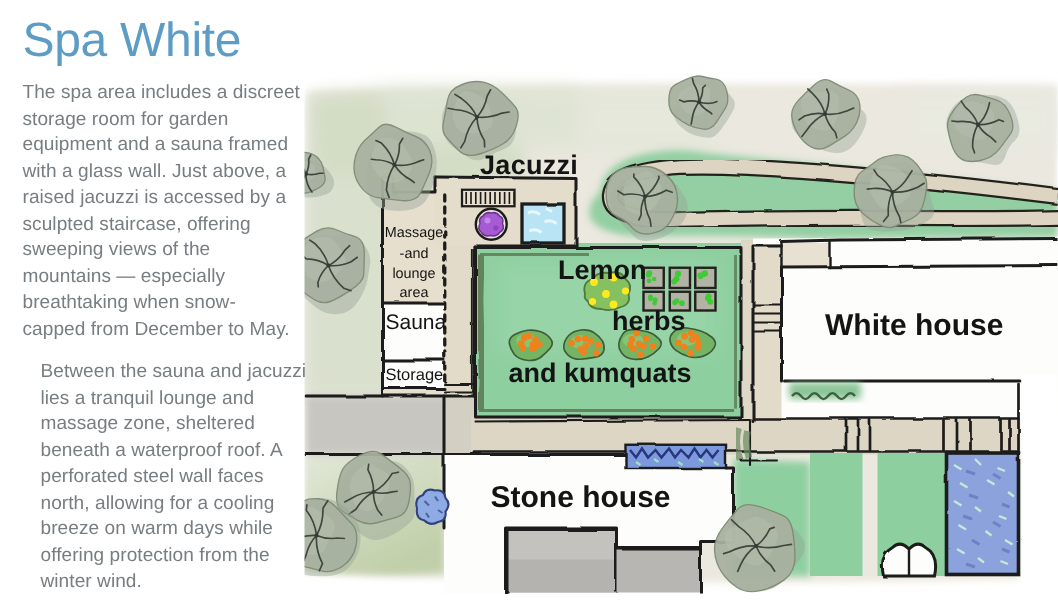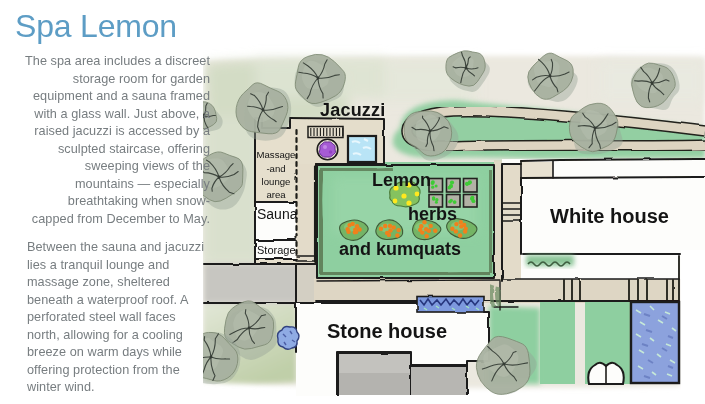--- a/index.html
+++ b/index.html
@@ -456,19 +456,19 @@
 <text x="339" y="254.5" font-size="18" font-weight="700">and kumquats</text>
 
 <text x="550" y="223" font-size="20" font-weight="700">White house</text>
 
 <text x="327" y="338" font-size="20" font-weight="700">Stone house</text>
 </g>
 </svg>
 
 <div class="panel">
 
-<h1 class="title">Spa Lemon</h1>
-
-<p class="body" style="top:53px;text-align:right;">The spa area includes a discreet<br>storage room for garden<br>equipment and a sauna framed<br>with a glass wall. Just above, a<br>raised jacuzzi is accessed by a<br>sculpted staircase, offering<br>sweeping views of the<br>mountains — especially<br>breathtaking when snow-<br>capped from December to May.</p>
+<h1 class="title">Spa White</h1>
+
+<p class="body" style="top:53px;">The spa area includes a discreet<br>storage room for garden<br>equipment and a sauna framed<br>with a glass wall. Just above, a<br>raised jacuzzi is accessed by a<br>sculpted staircase, offering<br>sweeping views of the<br>mountains — especially<br>breathtaking when snow-<br>capped from December to May.</p>
 
 <p class="body" style="top:239px;margin-left:12px;">Between the sauna and jacuzzi<br>lies a tranquil lounge and<br>massage zone, sheltered<br>beneath a waterproof roof. A<br>perforated steel wall faces<br>north, allowing for a cooling<br>breeze on warm days while<br>offering protection from the<br>winter wind.</p>
 </div>
 </div>
 
 </body></html>

